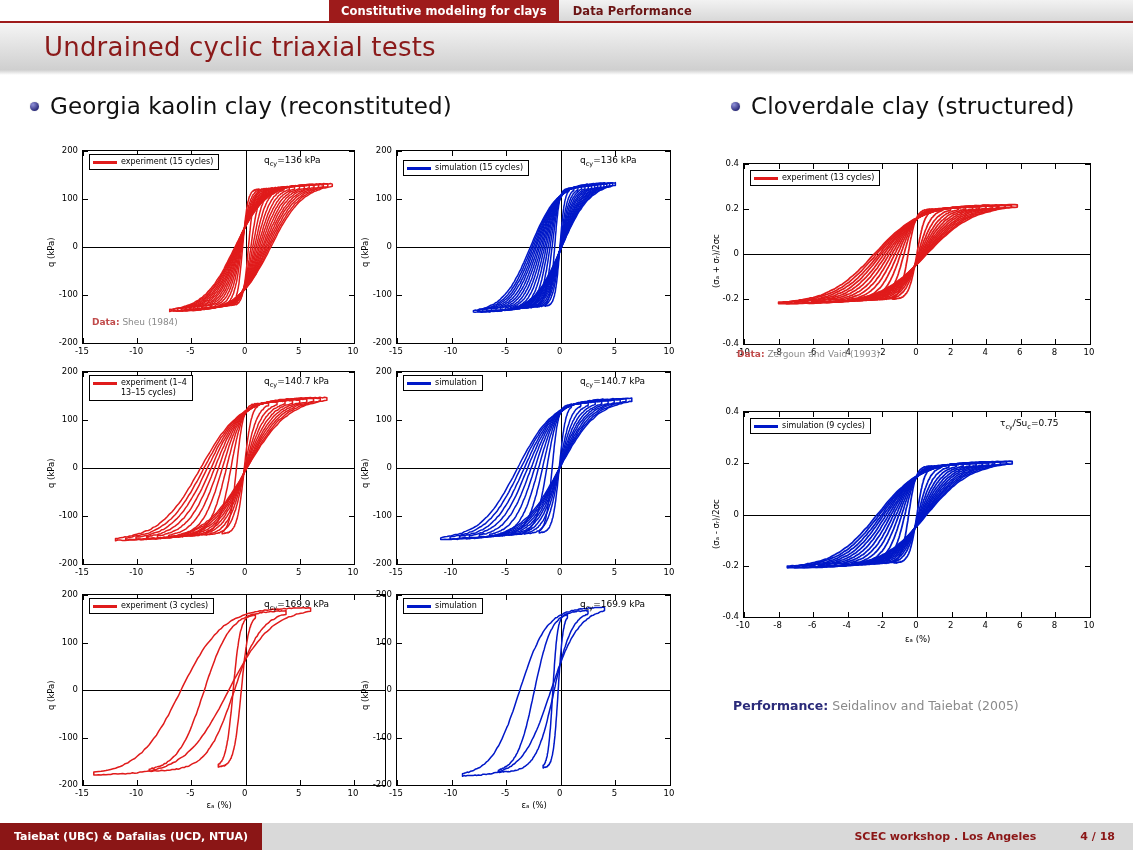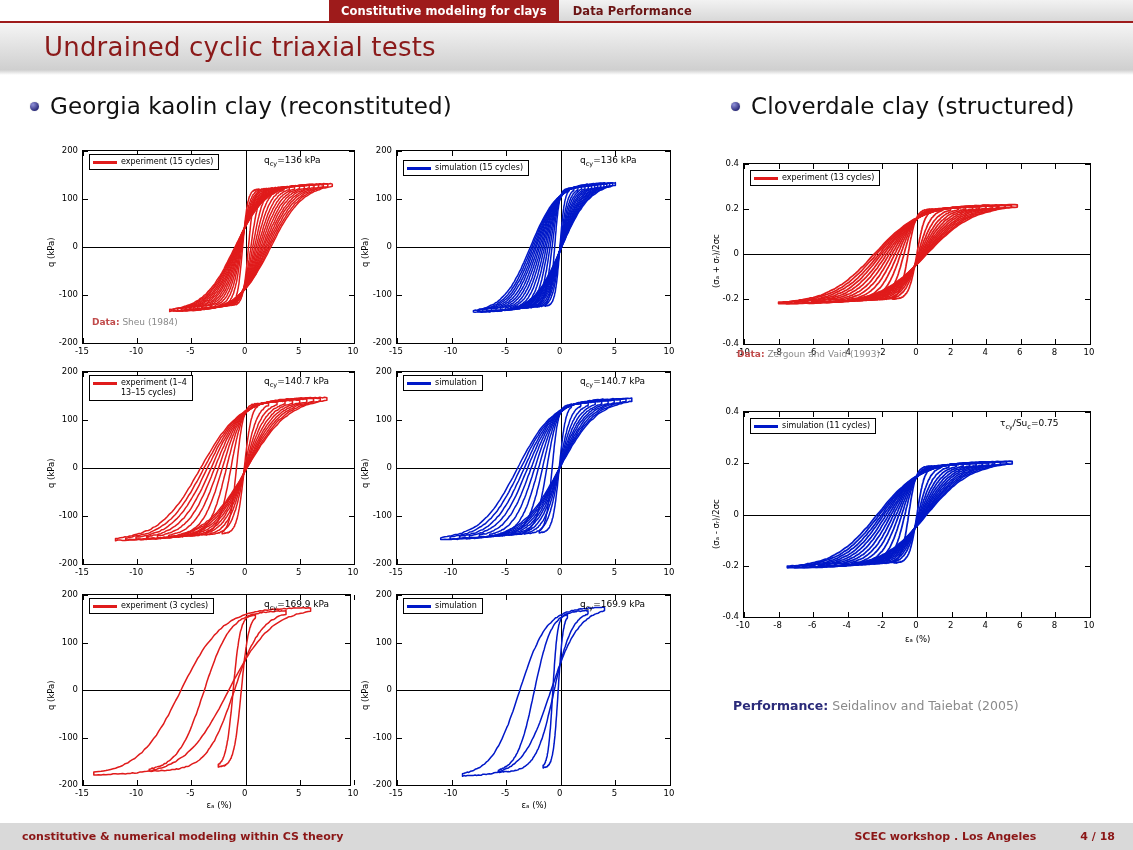--- a/index.html
+++ b/index.html
@@ -402,21 +402,21 @@
       <div class="tlab tlab-x" style="left:218.4px; top:196px;">5</div>
       <div class="tlab tlab-x" style="left:273px; top:196px;">10</div>
       <div class="tlab tlab-y" style="right: 279px; top: 0px; position: absolute; left: auto;">200</div>
       <div class="tlab tlab-y" style="right: 279px; top: 48px; position: absolute; left: auto;">100</div>
       <div class="tlab tlab-y" style="right: 279px; top: 96px; position: absolute; left: auto;">0</div>
       <div class="tlab tlab-y" style="right: 279px; top: 144px; position: absolute; left: auto;">-100</div>
       <div class="tlab tlab-y" style="right: 279px; top: 192px; position: absolute; left: auto;">-200</div>
       <div class="axlab axlab-y" style="left:-36px; top:117px;">q (kPa)</div>
     </div>
     <div class="plot" style="left:82px; top:594px; width:273px; height:192px;">
-      <div class="axes" style="left:0; top:0; width:269px; height:192px;">
+      <div class="axes" style="left:0; top:0; width:304px; height:192px;">
         <div class="zero-h" style="top:95px;"></div>
         <div class="zero-v" style="left:162.6px;"></div>
         <div class="tick tick-b" style="left:0px;"></div>
         <div class="tick tick-t" style="left:0px;"></div>
         <div class="tick tick-b" style="left:54.2px;"></div>
         <div class="tick tick-t" style="left:54.2px;"></div>
         <div class="tick tick-b" style="left:108.4px;"></div>
         <div class="tick tick-t" style="left:108.4px;"></div>
         <div class="tick tick-b" style="left:162.6px;"></div>
         <div class="tick tick-t" style="left:162.6px;"></div>
@@ -630,21 +630,21 @@
           <path d="M90.6 152.1 L92.2 152.2 L93.8 151.6 L95.3 151.4 L96.9 151.5 L98.5 151.3 L100.1 150.8 L101.6 150.5 L103.2 149.9 L104.8 149.4 L106.3 148.9 L107.9 148.3 L109.5 147.9 L111.1 147.0 L112.6 146.6 L114.2 145.4 L115.8 144.7 L117.4 143.3 L118.9 142.7 L120.5 141.5 L122.1 139.9 L123.6 138.5 L125.2 137.1 L126.8 135.3 L128.4 133.5 L129.9 131.6 L131.5 129.3 L133.1 126.8 L134.6 124.7 L136.2 122.4 L137.8 119.6 L139.4 117.1 L140.9 114.3 L142.5 111.6 L144.1 108.5 L145.7 105.5 L147.2 102.3 L148.8 99.9 L150.4 96.6 L151.9 93.9 L153.5 90.7 L155.1 88.5 L156.7 85.6 L158.2 82.8 L159.8 80.7 L161.4 78.0 L163.0 76.0 L164.5 73.6 L166.1 71.7 L167.7 70.1 L169.2 68.0 L170.8 66.6 L172.4 65.6 L174.0 63.9 L175.5 62.5 L177.1 61.9 L178.7 60.8 L180.3 59.9 L181.8 58.7 L183.4 58.3 L185.0 57.3 L186.5 56.7 L188.1 56.4 L189.7 55.5 L191.3 55.4 L192.8 55.0 L194.4 54.5 L196.0 54.4 L197.5 53.8 L199.1 53.9 L200.7 53.4 L202.3 53.4 L203.8 53.2 L205.4 52.5 L207.0 52.4 L208.6 52.6 L210.1 52.5 L211.7 52.4 L213.3 52.3 L214.8 51.8 L216.4 51.8 L218.0 51.8 L219.6 52.0 L221.1 51.7 L222.7 51.8 L224.3 51.9 L225.9 51.5 L227.4 51.7 L229.0 51.5 L230.6 51.7 L232.1 51.7 L232.1 53.7 L230.6 54.1 L229.0 53.9 L227.4 54.7 L225.9 54.8 L224.3 55.5 L222.7 55.5 L221.1 55.9 L219.6 56.9 L218.0 57.2 L216.4 57.6 L214.8 58.7 L213.3 59.7 L211.7 60.0 L210.1 61.3 L208.6 62.2 L207.0 63.6 L205.4 64.8 L203.8 65.9 L202.3 67.1 L200.7 69.0 L199.1 70.7 L197.5 72.6 L196.0 74.2 L194.4 76.6 L192.8 78.3 L191.3 80.8 L189.7 83.1 L188.1 85.5 L186.5 88.0 L185.0 91.0 L183.4 93.7 L181.8 96.6 L180.3 99.1 L178.7 102.3 L177.1 104.6 L175.5 107.7 L174.0 110.7 L172.4 113.4 L170.8 116.2 L169.2 118.6 L167.7 121.1 L166.1 123.4 L164.5 126.1 L163.0 127.8 L161.4 130.0 L159.8 132.0 L158.2 133.6 L156.7 135.4 L155.1 137.5 L153.5 138.8 L151.9 139.8 L150.4 141.1 L148.8 142.3 L147.2 143.6 L145.7 144.8 L144.1 145.6 L142.5 146.3 L140.9 146.8 L139.4 147.6 L137.8 148.0 L136.2 148.9 L134.6 149.4 L133.1 149.7 L131.5 150.1 L129.9 150.7 L128.4 151.1 L126.8 151.0 L125.2 151.5 L123.6 152.0 L122.1 151.7 L120.5 152.0 L118.9 152.2 L117.4 152.2 L115.8 152.5 L114.2 152.6 L112.6 152.9 L111.1 152.7 L109.5 153.2 L107.9 153.1 L106.3 153.5 L104.8 153.1 L103.2 153.2 L101.6 153.4 L100.1 153.6 L98.5 153.2 L96.9 153.3 L95.3 153.5 L93.8 153.8 L92.2 153.3 L90.6 153.6 Z" fill="none" stroke="#0018c8" stroke-width="1.7" stroke-linejoin="round"></path>
           <path d="M82.4 152.5 L84.1 152.2 L85.8 152.3 L87.6 151.7 L89.3 151.8 L91.0 151.5 L92.8 150.9 L94.5 150.4 L96.2 150.1 L98.0 149.8 L99.7 149.2 L101.4 148.8 L103.2 148.1 L104.9 147.5 L106.6 146.6 L108.4 145.7 L110.1 145.1 L111.8 143.8 L113.6 142.7 L115.3 141.7 L117.0 140.1 L118.8 138.9 L120.5 137.2 L122.2 135.6 L124.0 133.6 L125.7 131.6 L127.4 129.3 L129.2 127.5 L130.9 124.7 L132.6 122.2 L134.4 119.7 L136.1 117.4 L137.8 114.1 L139.6 111.4 L141.3 108.8 L143.0 105.8 L144.8 102.3 L146.5 99.8 L148.3 96.7 L150.0 93.8 L151.7 91.0 L153.5 88.4 L155.2 85.6 L156.9 82.8 L158.7 80.1 L160.4 77.7 L162.1 75.8 L163.9 73.8 L165.6 71.3 L167.3 69.7 L169.1 67.8 L170.8 66.4 L172.5 65.1 L174.3 63.7 L176.0 62.3 L177.7 61.5 L179.5 60.1 L181.2 59.5 L182.9 58.4 L184.7 57.9 L186.4 57.3 L188.1 56.7 L189.9 56.1 L191.6 55.2 L193.3 55.0 L195.1 54.7 L196.8 54.3 L198.5 53.9 L200.3 53.4 L202.0 53.4 L203.7 53.1 L205.5 52.9 L207.2 52.5 L208.9 52.5 L210.7 52.4 L212.4 52.1 L214.1 52.1 L215.9 51.8 L217.6 52.1 L219.3 52.0 L221.1 51.7 L222.8 51.5 L224.6 51.5 L226.3 51.2 L228.0 51.4 L229.8 51.5 L231.5 51.3 L233.2 51.4 L235.0 51.1 L236.7 51.3 L238.4 51.2 L238.4 53.1 L236.7 53.8 L235.0 53.7 L233.2 54.3 L231.5 54.2 L229.8 55.0 L228.0 55.6 L226.3 55.6 L224.6 56.3 L222.8 56.7 L221.1 57.6 L219.3 58.1 L217.6 59.4 L215.9 59.6 L214.1 61.2 L212.4 61.8 L210.7 62.9 L208.9 64.5 L207.2 65.5 L205.5 67.1 L203.7 68.6 L202.0 70.3 L200.3 72.4 L198.5 74.2 L196.8 76.0 L195.1 78.2 L193.3 80.6 L191.6 83.0 L189.9 85.2 L188.1 88.0 L186.4 90.6 L184.7 93.8 L182.9 96.1 L181.2 99.2 L179.5 102.3 L177.7 104.9 L176.0 108.0 L174.3 110.4 L172.5 113.3 L170.8 116.2 L169.1 118.5 L167.3 121.1 L165.6 123.6 L163.9 125.7 L162.1 128.5 L160.4 130.1 L158.7 132.1 L156.9 134.0 L155.2 136.1 L153.5 137.2 L151.7 139.1 L150.0 140.2 L148.3 142.0 L146.5 143.1 L144.8 144.0 L143.0 144.9 L141.3 146.0 L139.6 146.5 L137.8 147.4 L136.1 148.0 L134.4 148.6 L132.6 149.5 L130.9 149.8 L129.2 150.4 L127.4 150.4 L125.7 150.9 L124.0 151.5 L122.2 151.5 L120.5 151.8 L118.8 152.3 L117.0 152.3 L115.3 152.3 L113.6 152.8 L111.8 153.0 L110.1 153.0 L108.4 153.2 L106.6 153.0 L104.9 153.2 L103.2 153.5 L101.4 153.3 L99.7 153.8 L98.0 153.4 L96.2 153.9 L94.5 154.0 L92.8 153.9 L91.0 153.8 L89.3 154.0 L87.6 153.9 L85.8 154.2 L84.1 153.7 L82.4 153.9 Z" fill="none" stroke="#0018c8" stroke-width="1.7" stroke-linejoin="round"></path>
           <path d="M74.3 152.9 L76.2 152.7 L78.1 152.5 L79.9 152.6 L81.8 151.8 L83.7 151.9 L85.6 151.6 L87.5 151.3 L89.4 150.4 L91.3 150.5 L93.2 149.6 L95.1 149.2 L97.0 148.2 L98.9 147.7 L100.8 147.0 L102.7 146.3 L104.5 145.3 L106.4 144.4 L108.3 142.9 L110.2 141.7 L112.1 140.7 L114.0 138.9 L115.9 137.5 L117.8 135.7 L119.7 133.9 L121.6 131.5 L123.5 129.6 L125.4 127.4 L127.3 125.1 L129.1 122.7 L131.0 120.2 L132.9 117.5 L134.8 114.4 L136.7 111.3 L138.6 108.6 L140.5 105.7 L142.4 102.4 L144.3 99.4 L146.2 96.5 L148.1 93.8 L150.0 90.6 L151.9 87.8 L153.7 85.5 L155.6 82.8 L157.5 80.1 L159.4 77.6 L161.3 75.3 L163.2 73.2 L165.1 71.4 L167.0 69.3 L168.9 67.7 L170.8 66.0 L172.7 64.9 L174.6 63.5 L176.5 62.2 L178.3 61.0 L180.2 60.2 L182.1 58.8 L184.0 58.2 L185.9 57.7 L187.8 56.9 L189.7 56.2 L191.6 55.3 L193.5 55.1 L195.4 54.5 L197.3 54.2 L199.2 53.8 L201.0 53.3 L202.9 52.9 L204.8 52.7 L206.7 52.4 L208.6 52.2 L210.5 52.1 L212.4 52.2 L214.3 51.8 L216.2 51.5 L218.1 51.7 L220.0 51.3 L221.9 51.2 L223.8 51.3 L225.6 51.2 L227.5 51.3 L229.4 51.3 L231.3 51.3 L233.2 51.1 L235.1 50.8 L237.0 51.0 L238.9 50.9 L240.8 50.8 L242.7 50.9 L244.6 50.8 L244.6 53.1 L242.7 53.0 L240.8 53.5 L238.9 53.7 L237.0 54.4 L235.1 54.4 L233.2 55.2 L231.3 55.5 L229.4 55.9 L227.5 56.8 L225.6 57.2 L223.8 57.9 L221.9 58.5 L220.0 59.5 L218.1 60.9 L216.2 61.8 L214.3 62.7 L212.4 63.9 L210.5 65.6 L208.6 67.1 L206.7 68.5 L204.8 70.3 L202.9 71.8 L201.0 73.9 L199.2 76.2 L197.3 77.8 L195.4 80.5 L193.5 82.8 L191.6 85.3 L189.7 88.2 L187.8 91.0 L185.9 93.6 L184.0 96.1 L182.1 98.9 L180.2 101.9 L178.3 104.7 L176.5 107.7 L174.6 110.6 L172.7 113.3 L170.8 116.0 L168.9 118.6 L167.0 121.3 L165.1 123.5 L163.2 125.9 L161.3 128.4 L159.4 130.3 L157.5 132.4 L155.6 134.7 L153.7 135.9 L151.9 137.8 L150.0 139.3 L148.1 141.0 L146.2 141.8 L144.3 143.4 L142.4 144.1 L140.5 145.4 L138.6 145.8 L136.7 147.0 L134.8 147.5 L132.9 148.2 L131.0 149.1 L129.1 149.6 L127.3 149.9 L125.4 150.8 L123.5 150.9 L121.6 151.3 L119.7 151.6 L117.8 151.8 L115.9 152.2 L114.0 152.1 L112.1 152.7 L110.2 153.1 L108.3 153.3 L106.4 153.3 L104.5 153.3 L102.7 153.5 L100.8 153.5 L98.9 153.7 L97.0 153.8 L95.1 153.6 L93.2 153.7 L91.3 154.2 L89.4 154.1 L87.5 154.0 L85.6 154.2 L83.7 154.5 L81.8 154.2 L79.9 154.4 L78.1 154.3 L76.2 154.0 L74.3 154.5 Z" fill="none" stroke="#0018c8" stroke-width="1.7" stroke-linejoin="round"></path>
           <path d="M66.3 153.6 L68.4 153.5 L70.4 152.8 L72.5 152.4 L74.5 152.2 L76.6 152.0 L78.6 151.9 L80.7 151.7 L82.7 150.7 L84.8 150.4 L86.8 149.9 L88.9 149.2 L90.9 148.8 L92.9 148.1 L95.0 147.6 L97.0 146.3 L99.1 145.2 L101.1 144.4 L103.2 143.6 L105.2 142.2 L107.3 140.9 L109.3 139.5 L111.4 137.9 L113.4 135.9 L115.5 133.9 L117.5 131.9 L119.6 130.1 L121.6 127.7 L123.7 124.9 L125.7 122.7 L127.8 119.9 L129.8 117.1 L131.9 114.4 L133.9 111.3 L135.9 108.4 L138.0 105.4 L140.0 102.4 L142.1 99.3 L144.1 96.8 L146.2 93.9 L148.2 90.8 L150.3 88.0 L152.3 85.5 L154.4 82.8 L156.4 80.2 L158.5 77.4 L160.5 75.1 L162.6 73.1 L164.6 71.3 L166.7 69.3 L168.7 67.4 L170.8 66.1 L172.8 64.8 L174.8 63.1 L176.9 62.1 L178.9 61.1 L181.0 59.9 L183.0 58.5 L185.1 58.0 L187.1 57.2 L189.2 56.6 L191.2 56.1 L193.3 55.1 L195.3 54.7 L197.4 54.3 L199.4 53.6 L201.5 53.5 L203.5 52.9 L205.6 52.9 L207.6 52.7 L209.7 52.5 L211.7 51.8 L213.8 51.7 L215.8 51.6 L217.8 51.5 L219.9 51.7 L221.9 51.2 L224.0 51.0 L226.0 51.4 L228.1 51.0 L230.1 51.1 L232.2 50.7 L234.2 50.8 L236.3 50.7 L238.3 50.7 L240.4 50.4 L242.4 50.6 L244.5 50.4 L246.5 50.5 L248.6 50.8 L250.6 50.3 L250.6 52.6 L248.6 52.6 L246.5 53.5 L244.5 53.5 L242.4 53.7 L240.4 54.5 L238.3 54.7 L236.3 55.1 L234.2 55.8 L232.2 56.2 L230.1 57.0 L228.1 57.9 L226.0 58.5 L224.0 59.7 L221.9 60.4 L219.9 61.1 L217.8 62.8 L215.8 63.9 L213.8 65.1 L211.7 66.6 L209.7 67.9 L207.6 70.1 L205.6 71.6 L203.5 73.8 L201.5 75.9 L199.4 78.2 L197.4 80.4 L195.3 82.7 L193.3 85.2 L191.2 87.7 L189.2 90.4 L187.1 93.3 L185.1 96.5 L183.0 99.2 L181.0 101.9 L178.9 104.8 L176.9 107.6 L174.8 110.5 L172.8 113.3 L170.8 116.1 L168.7 119.0 L166.7 121.4 L164.6 123.9 L162.6 126.3 L160.5 128.7 L158.5 130.8 L156.4 132.8 L154.4 134.3 L152.3 136.4 L150.3 138.3 L148.2 139.3 L146.2 140.7 L144.1 142.3 L142.1 143.2 L140.0 144.3 L138.0 145.5 L135.9 146.6 L133.9 147.6 L131.9 147.9 L129.8 148.6 L127.8 149.1 L125.7 150.0 L123.7 150.4 L121.6 151.1 L119.6 151.4 L117.5 151.3 L115.5 152.0 L113.4 152.1 L111.4 152.8 L109.3 153.0 L107.3 153.2 L105.2 153.4 L103.2 153.3 L101.1 153.8 L99.1 153.5 L97.0 153.7 L95.0 153.9 L92.9 153.8 L90.9 154.3 L88.9 154.5 L86.8 154.1 L84.8 154.1 L82.7 154.7 L80.7 154.4 L78.6 154.8 L76.6 154.5 L74.5 154.7 L72.5 154.8 L70.4 154.4 L68.4 154.8 L66.3 154.7 Z" fill="none" stroke="#0018c8" stroke-width="1.7" stroke-linejoin="round"></path>
           <path d="M58.5 153.7 L60.7 153.7 L62.9 153.1 L65.1 153.1 L67.3 152.8 L69.5 152.6 L71.7 152.3 L73.9 151.5 L76.1 151.0 L78.3 151.0 L80.5 150.7 L82.7 150.0 L84.9 149.0 L87.1 148.4 L89.3 147.8 L91.5 146.7 L93.7 146.1 L95.9 144.5 L98.1 143.4 L100.3 142.3 L102.5 140.9 L104.7 139.8 L106.9 137.6 L109.1 136.3 L111.3 134.4 L113.5 132.5 L115.7 130.2 L117.9 128.1 L120.1 125.2 L122.3 123.2 L124.5 120.1 L126.7 117.7 L128.9 114.9 L131.1 112.0 L133.3 108.6 L135.5 106.0 L137.7 102.9 L139.9 99.9 L142.1 96.3 L144.3 93.6 L146.5 90.8 L148.7 87.5 L150.9 85.4 L153.1 82.5 L155.3 79.8 L157.5 77.7 L159.7 75.5 L161.9 73.2 L164.1 71.0 L166.3 69.1 L168.5 67.7 L170.7 66.1 L172.9 64.5 L175.1 62.7 L177.3 61.5 L179.5 60.7 L181.7 59.2 L183.9 58.8 L186.1 57.9 L188.3 57.0 L190.5 56.0 L192.7 55.7 L194.9 54.9 L197.1 54.6 L199.3 54.0 L201.5 53.4 L203.7 53.0 L205.9 52.8 L208.1 52.4 L210.3 52.5 L212.5 52.1 L214.7 52.0 L216.9 51.5 L219.1 51.2 L221.3 51.6 L223.5 50.9 L225.7 51.3 L227.9 51.2 L230.1 50.9 L232.3 50.5 L234.5 50.8 L236.7 50.3 L238.9 50.5 L241.1 50.3 L243.3 50.7 L245.5 50.2 L247.7 50.2 L249.9 50.4 L252.1 50.0 L254.3 50.0 L256.5 50.2 L256.5 52.1 L254.3 52.7 L252.1 53.0 L249.9 52.9 L247.7 53.7 L245.5 54.1 L243.3 54.5 L241.1 54.5 L238.9 55.3 L236.7 55.9 L234.5 56.7 L232.3 57.5 L230.1 58.0 L227.9 59.0 L225.7 59.9 L223.5 61.1 L221.3 62.3 L219.1 63.8 L216.9 64.8 L214.7 66.4 L212.5 68.0 L210.3 69.6 L208.1 71.3 L205.9 73.8 L203.7 75.4 L201.5 78.1 L199.3 80.1 L197.1 82.4 L194.9 85.2 L192.7 87.7 L190.5 90.5 L188.3 93.2 L186.1 96.3 L183.9 99.3 L181.7 102.0 L179.5 104.8 L177.3 108.1 L175.1 110.9 L172.9 113.5 L170.7 116.5 L168.5 119.0 L166.3 121.5 L164.1 124.1 L161.9 126.5 L159.7 128.8 L157.5 130.7 L155.3 132.7 L153.1 135.2 L150.9 136.9 L148.7 138.3 L146.5 139.8 L144.3 141.0 L142.1 142.4 L139.9 143.7 L137.7 145.1 L135.5 145.6 L133.3 146.6 L131.1 147.5 L128.9 148.5 L126.7 149.3 L124.5 149.8 L122.3 150.3 L120.1 150.8 L117.9 151.4 L115.7 151.4 L113.5 151.7 L111.3 152.6 L109.1 152.7 L106.9 152.6 L104.7 152.9 L102.5 153.4 L100.3 153.5 L98.1 154.0 L95.9 154.0 L93.7 154.0 L91.5 154.3 L89.3 154.5 L87.1 154.2 L84.9 154.2 L82.7 154.8 L80.5 154.4 L78.3 154.9 L76.1 154.6 L73.9 155.1 L71.7 155.2 L69.5 155.2 L67.3 154.7 L65.1 155.0 L62.9 155.2 L60.7 154.9 L58.5 155.2 Z" fill="none" stroke="#0018c8" stroke-width="1.7" stroke-linejoin="round"></path>
           <path d="M50.8 154.0 L53.2 154.1 L55.5 153.8 L57.9 153.1 L60.2 153.3 L62.6 152.8 L64.9 152.4 L67.3 152.1 L69.6 151.9 L72.0 151.0 L74.3 150.6 L76.7 149.9 L79.0 149.4 L81.4 148.4 L83.7 147.8 L86.1 146.9 L88.4 145.9 L90.8 145.0 L93.1 143.9 L95.5 142.7 L97.8 141.3 L100.2 139.4 L102.5 138.4 L104.9 136.5 L107.2 134.3 L109.6 132.6 L111.9 130.1 L114.3 127.8 L116.7 125.3 L119.0 123.0 L121.4 120.6 L123.7 117.4 L126.1 114.5 L128.4 111.5 L130.8 108.6 L133.1 105.9 L135.5 102.3 L137.8 99.4 L140.2 96.6 L142.5 93.6 L144.9 90.5 L147.2 87.5 L149.6 85.1 L151.9 82.5 L154.3 80.0 L156.6 77.2 L159.0 75.1 L161.3 72.9 L163.7 70.6 L166.0 69.2 L168.4 67.4 L170.7 65.6 L173.1 64.2 L175.4 62.8 L177.8 61.4 L180.1 60.3 L182.5 59.3 L184.8 58.5 L187.2 57.4 L189.5 56.5 L191.9 55.8 L194.2 55.4 L196.6 54.5 L198.9 54.3 L201.3 53.6 L203.6 53.4 L206.0 52.5 L208.3 52.6 L210.7 52.1 L213.0 52.0 L215.4 51.5 L217.7 51.4 L220.1 50.9 L222.4 50.9 L224.8 51.2 L227.1 50.5 L229.5 50.5 L231.8 50.3 L234.2 50.5 L236.5 50.1 L238.9 50.1 L241.2 50.4 L243.6 50.2 L245.9 50.3 L248.3 50.4 L250.6 50.1 L253.0 50.1 L255.3 49.9 L257.7 49.8 L260.0 49.9 L262.4 49.5 L262.4 52.1 L260.0 52.1 L257.7 52.2 L255.3 52.9 L253.0 53.2 L250.6 53.7 L248.3 54.4 L245.9 54.8 L243.6 55.1 L241.2 55.9 L238.9 56.6 L236.5 57.3 L234.2 57.6 L231.8 59.1 L229.5 59.7 L227.1 60.7 L224.8 62.1 L222.4 63.3 L220.1 64.4 L217.7 65.9 L215.4 67.8 L213.0 69.3 L210.7 71.2 L208.3 73.6 L206.0 75.6 L203.6 78.0 L201.3 80.3 L198.9 82.8 L196.6 85.3 L194.2 87.9 L191.9 90.4 L189.5 93.6 L187.2 96.4 L184.8 99.2 L182.5 102.1 L180.1 105.0 L177.8 107.8 L175.4 110.8 L173.1 113.7 L170.7 116.3 L168.4 119.1 L166.0 121.6 L163.7 124.3 L161.3 127.0 L159.0 129.2 L156.6 131.3 L154.3 133.0 L151.9 134.9 L149.6 136.9 L147.2 138.4 L144.9 139.8 L142.5 141.2 L140.2 142.7 L137.8 143.7 L135.5 145.0 L133.1 146.0 L130.8 147.2 L128.4 147.8 L126.1 148.3 L123.7 149.2 L121.4 149.6 L119.0 150.5 L116.7 150.9 L114.3 151.6 L111.9 151.9 L109.6 152.3 L107.2 152.9 L104.9 152.7 L102.5 153.4 L100.2 153.8 L97.8 153.5 L95.5 153.7 L93.1 154.2 L90.8 154.2 L88.4 154.6 L86.1 154.8 L83.7 154.4 L81.4 154.5 L79.0 155.0 L76.7 154.8 L74.3 155.1 L72.0 155.4 L69.6 155.3 L67.3 155.1 L64.9 155.3 L62.6 155.2 L60.2 155.6 L57.9 155.4 L55.5 155.3 L53.2 155.7 L50.8 155.4 Z" fill="none" stroke="#0018c8" stroke-width="1.7" stroke-linejoin="round"></path>
           <path d="M43.3 154.1 L45.7 154.2 L48.2 153.7 L50.7 153.8 L53.2 153.7 L55.7 153.0 L58.2 152.8 L60.7 152.6 L63.2 151.7 L65.7 151.6 L68.2 150.9 L70.7 150.4 L73.2 149.5 L75.7 149.2 L78.2 148.3 L80.7 147.4 L83.2 146.7 L85.7 145.5 L88.2 144.0 L90.7 142.7 L93.2 141.2 L95.7 140.1 L98.2 138.1 L100.7 136.3 L103.2 134.8 L105.7 132.6 L108.2 130.7 L110.7 127.9 L113.2 125.6 L115.7 123.2 L118.2 120.4 L120.7 117.4 L123.2 115.1 L125.7 112.0 L128.2 108.7 L130.7 105.5 L133.2 102.6 L135.7 99.7 L138.2 96.8 L140.7 93.6 L143.2 90.3 L145.7 87.5 L148.2 84.9 L150.7 82.0 L153.2 79.4 L155.7 77.2 L158.2 75.1 L160.7 72.6 L163.2 70.6 L165.7 68.6 L168.2 66.8 L170.7 65.1 L173.2 63.9 L175.7 62.2 L178.2 61.4 L180.7 59.8 L183.2 59.1 L185.7 58.1 L188.2 57.0 L190.7 56.1 L193.2 55.7 L195.7 55.1 L198.2 54.5 L200.7 53.7 L203.2 53.1 L205.7 52.8 L208.2 52.4 L210.7 52.5 L213.2 51.7 L215.7 51.3 L218.2 51.5 L220.7 51.2 L223.2 51.1 L225.7 50.7 L228.2 50.3 L230.7 50.5 L233.2 50.5 L235.7 49.9 L238.2 49.9 L240.7 49.8 L243.2 50.0 L245.7 50.0 L248.2 49.6 L250.7 49.9 L253.2 49.4 L255.7 49.7 L258.2 49.6 L260.7 49.3 L263.2 49.3 L265.7 49.2 L268.2 49.4 L268.2 51.9 L265.7 52.2 L263.2 51.9 L260.7 52.7 L258.2 52.8 L255.7 53.3 L253.2 53.7 L250.7 54.1 L248.2 54.8 L245.7 55.4 L243.2 56.4 L240.7 57.1 L238.2 57.7 L235.7 58.7 L233.2 59.7 L230.7 60.5 L228.2 61.8 L225.7 62.7 L223.2 64.4 L220.7 66.1 L218.2 67.7 L215.7 69.1 L213.2 70.9 L210.7 73.2 L208.2 75.0 L205.7 77.6 L203.2 79.9 L200.7 82.6 L198.2 84.8 L195.7 87.5 L193.2 90.1 L190.7 93.2 L188.2 96.3 L185.7 98.9 L183.2 101.8 L180.7 104.9 L178.2 108.3 L175.7 111.1 L173.2 113.7 L170.7 116.7 L168.2 119.2 L165.7 122.1 L163.2 124.3 L160.7 126.9 L158.2 129.3 L155.7 131.1 L153.2 133.5 L150.7 135.4 L148.2 137.1 L145.7 138.5 L143.2 140.3 L140.7 141.9 L138.2 142.9 L135.7 144.4 L133.2 145.4 L130.7 146.1 L128.2 147.2 L125.7 148.1 L123.2 148.7 L120.7 149.4 L118.2 150.5 L115.7 150.8 L113.2 151.1 L110.7 151.8 L108.2 152.3 L105.7 152.5 L103.2 153.2 L100.7 153.4 L98.2 153.5 L95.7 154.0 L93.2 154.3 L90.7 154.4 L88.2 154.2 L85.7 154.4 L83.2 154.5 L80.7 154.7 L78.2 155.3 L75.7 155.4 L73.2 155.5 L70.7 155.1 L68.2 155.2 L65.7 155.5 L63.2 155.6 L60.7 155.7 L58.2 155.7 L55.7 155.7 L53.2 155.7 L50.7 156.0 L48.2 155.4 L45.7 155.7 L43.3 155.8 Z" fill="none" stroke="#0018c8" stroke-width="1.7" stroke-linejoin="round"></path>
         </svg>
         <div class="legend" style="left:6px; top:6px;">
           <div class="swatch blue"></div>
-          <div class="lbl">simulation (11 cycles)</div>
+          <div class="lbl">simulation (9 cycles)</div>
         </div>
         <div class="qann" style="left:256px; top:6px;"><span>τ</span><sub>cy</sub><span>/Su</span><sub>c</sub><span>=0.75</span></div>
       </div>
       <div class="tlab tlab-x" style="left:0px; top:209px;">-10</div>
       <div class="tlab tlab-x" style="left:34.6px; top:209px;">-8</div>
       <div class="tlab tlab-x" style="left:69.2px; top:209px;">-6</div>
       <div class="tlab tlab-x" style="left:103.8px; top:209px;">-4</div>
       <div class="tlab tlab-x" style="left:138.4px; top:209px;">-2</div>
       <div class="tlab tlab-x" style="left:173px; top:209px;">0</div>
       <div class="tlab tlab-x" style="left:207.6px; top:209px;">2</div>
@@ -671,20 +671,20 @@
   <b>Data:</b>
   <span>Zergoun and Vaid (1993)</span>
 </div>
 
 <div class="simcite" style="left:733px; top:698px;">
   <b>Performance:</b>
   <span>Seidalinov and Taiebat (2005)</span>
 </div>
 
 <div class="footer">
+  <div class="f-left">Taiebat (UBC) &amp; Dafalias  (UCD, NTUA)</div>
   <div class="f-rest">
-    <div class="f-mid">constitutive &amp; numerical modeling within CS theory</div>
     <div class="f-right">
       <span>SCEC workshop .  Los Angeles</span>
       <span>4 / 18</span>
     </div>
   </div>
 </div>
 
 </body></html>

